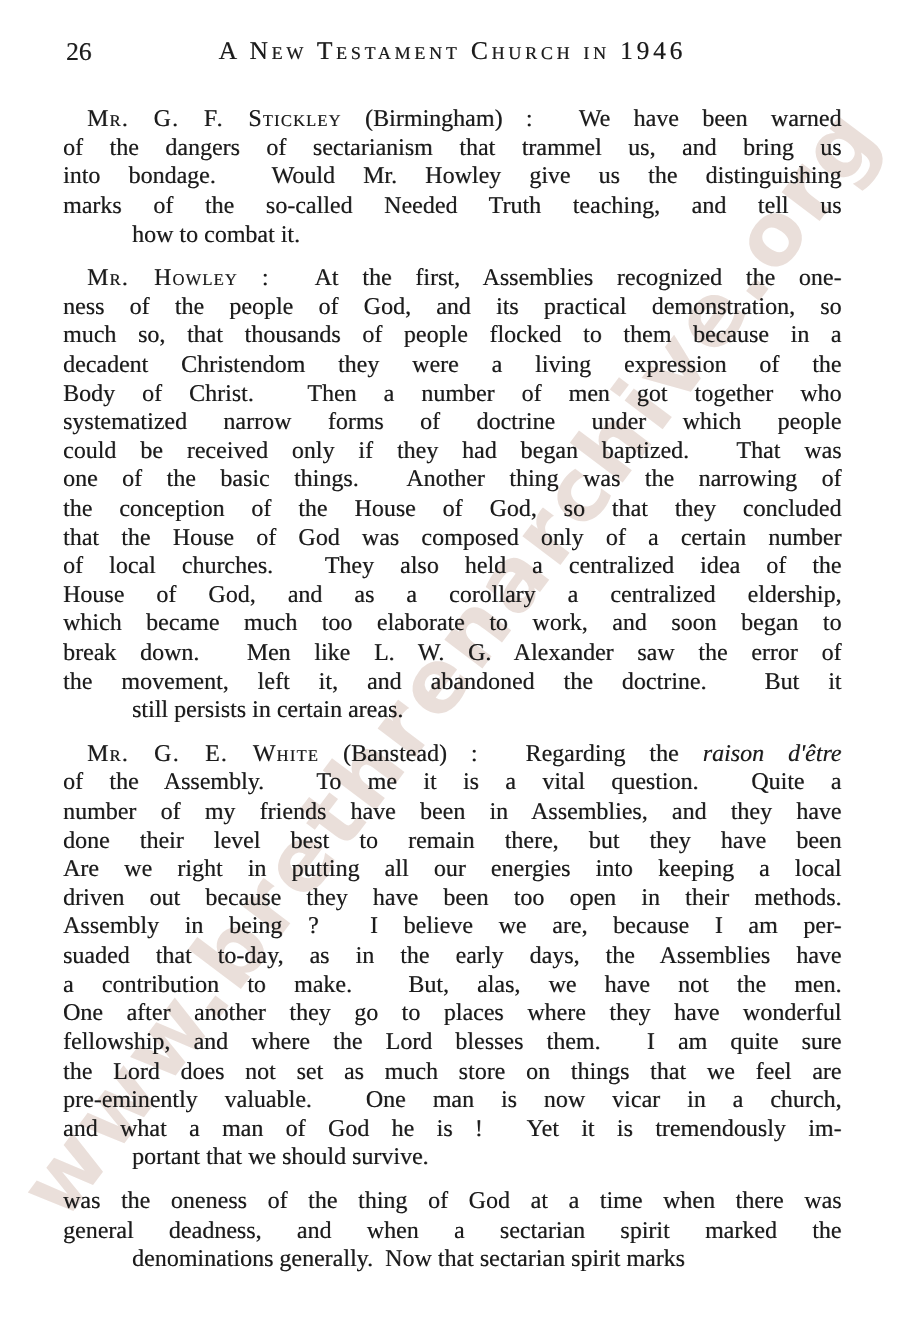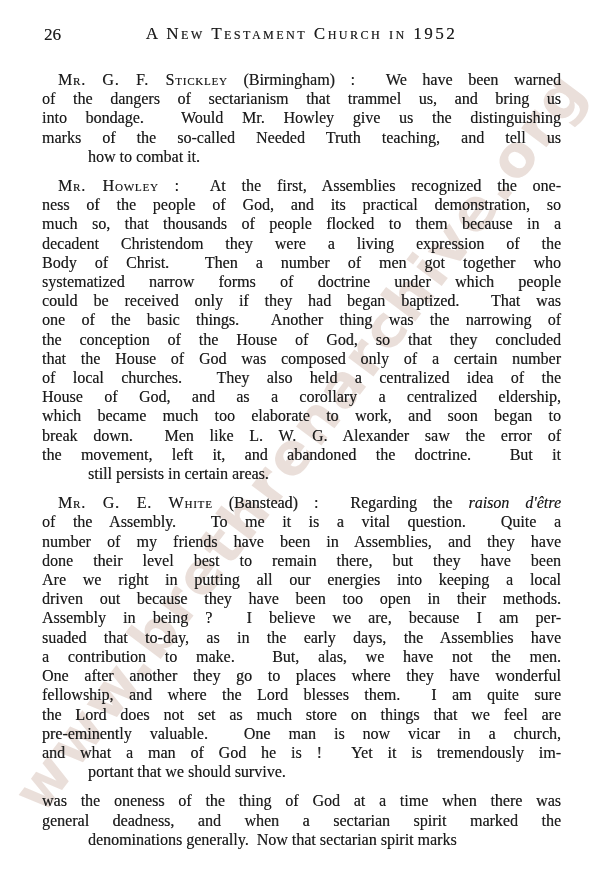--- a/index.html
+++ b/index.html
@@ -40,21 +40,21 @@
   .it { font-style:italic; }
 </style>
 </head>
 <body>
 
 <div class="page">
   <div class="watermark">www.brethrenarchive.org</div>
   <div class="content">
     <div class="header">
       <span class="pagenum">26</span>
-      <div class="title">A New Testament Church in 1952</div>
+      <div class="title">A New Testament Church in 1946</div>
     </div>
     <div id="text-block">
         <div class="para">
           <div class="line first"><span class="sc">Mr. G. F. Stickley</span><span> (Birmingham) :  We have been warned</span></div>
           <div class="line"><span>of the dangers of sectarianism that trammel us, and bring us</span></div>
           <div class="line"><span>into bondage.  Would Mr. Howley give us the distinguishing</span></div>
           <div class="line"><span>marks of the so-called Needed Truth teaching, and tell us</span></div>
           <div class="line last"><span>how to combat it.</span></div>
         </div>
         <div class="para">

